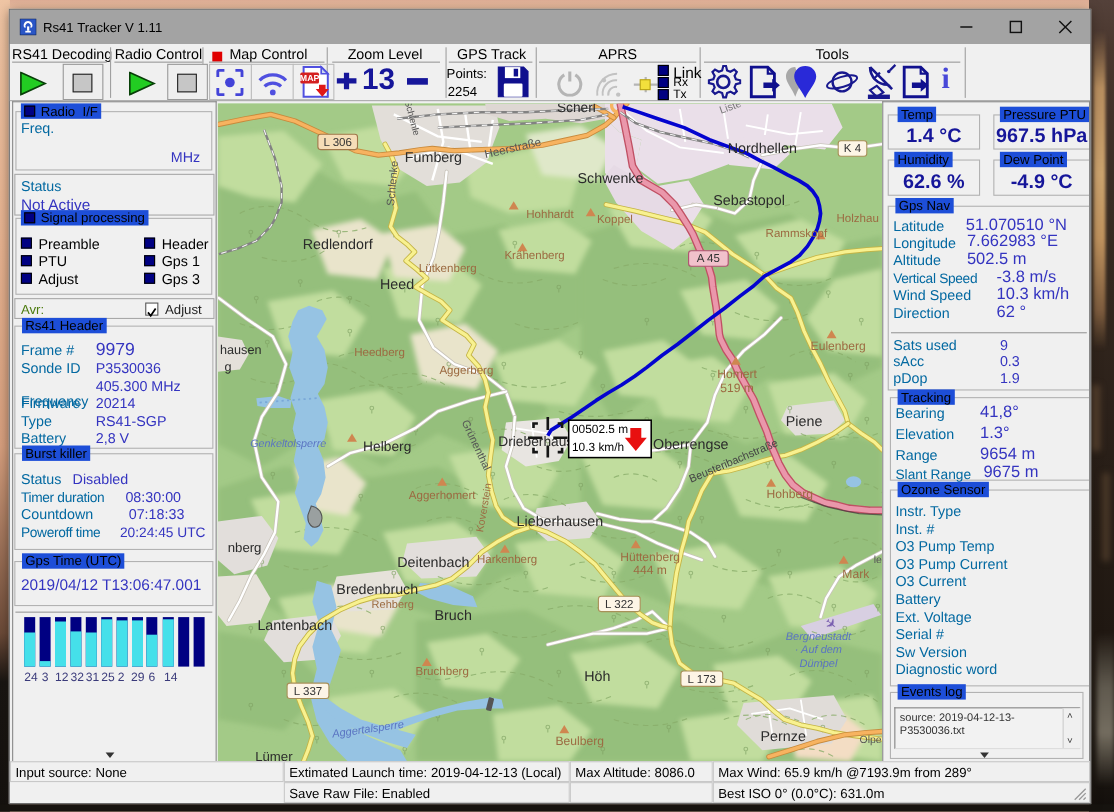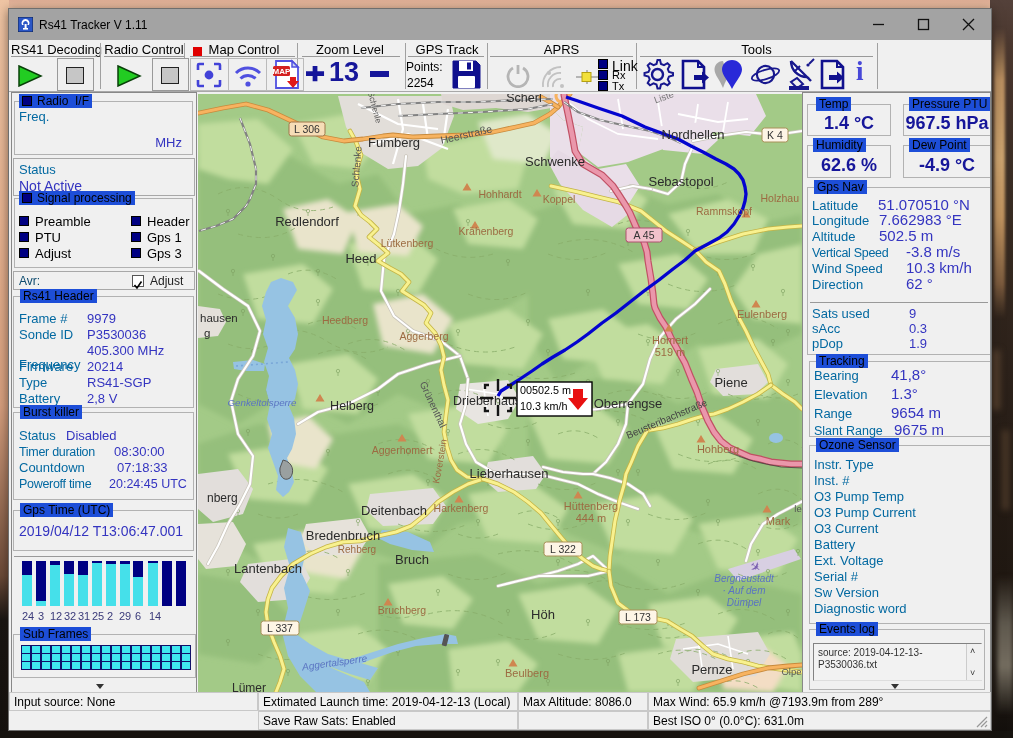--- a/index.html
+++ b/index.html
@@ -206,30 +206,30 @@
       <div class="nsq" style="left:4px;top:33px"></div>
         <div class="row" style="left:20px;top:32px;font-size:13px">PTU</div>
       <div class="nsq" style="left:116px;top:33px"></div>
         <div class="row" style="left:132px;top:32px;font-size:13px">Gps 1</div>
       <div class="nsq" style="left:4px;top:49px"></div>
         <div class="row" style="left:20px;top:48px;font-size:13px">Adjust</div>
       <div class="nsq" style="left:116px;top:49px"></div>
         <div class="row" style="left:132px;top:48px;font-size:13px">Gps 3</div>
     </div>
     <div class="sunk" style="left:1px;top:178px;width:182px;height:19px">
-      <div class="row" style="left:5px;top:2px;font-size:12px;color:#0c4a6e">Avr:</div>
+      <div class="row" style="left:5px;top:2px;font-size:12px;color:#4d7c0f">Avr:</div>
       <div class="abs" style="left:118px;top:3px;width:12px;height:12px;background:#fff;border:1px solid #555"><svg width="10" height="10">
             <path d="M1.5 5 L4 8 L8.5 1.5" stroke="#000" stroke-width="1.6" fill="none"></path>
           </svg></div>
       <div class="row" style="left:136px;top:2px;font-size:12px;color:#222">Adjust</div>
     </div>
     <div class="grp" style="left:1px;top:203px;width:181px;height:112px">
       <div class="glabel" style="left:6px">Rs41 Header</div>
       <div class="row b" style="left:5px;top:15px;font-size:13px">Frame #</div>
-        <div class="row v" style="left:73px;top:15px;font-size:13px">9979</div>
+        <div class="row v" style="left:73px;top:15px;font-size:16px">9979</div>
       <div class="row b" style="left:5px;top:31px;font-size:13px">Sonde ID</div>
         <div class="row v" style="left:73px;top:31px;font-size:13px">P3530036</div>
       <div class="row b" style="left:5px;top:61px;font-size:13px">Frequency</div>
         <div class="row v" style="left:73px;top:47px;font-size:13px">405.300 MHz</div>
       <div class="row b" style="left:5px;top:63px;font-size:13px">Firmware</div>
         <div class="row v" style="left:73px;top:63px;font-size:13px">20214</div>
       <div class="row b" style="left:5px;top:79px;font-size:13px">Type</div>
         <div class="row v" style="left:73px;top:79px;font-size:13px">RS41-SGP</div>
       <div class="row b" style="left:5px;top:95px;font-size:13px">Battery</div>
         <div class="row v" style="left:73px;top:95px;font-size:13px">2,8 V</div>
@@ -280,24 +280,20 @@
       <span class="abs" style="left:10px">24</span>
         <span class="abs" style="left:26px">3</span>
         <span class="abs" style="left:38px">12</span>
         <span class="abs" style="left:52px">32</span>
         <span class="abs" style="left:66px">31</span>
         <span class="abs" style="left:80px">25</span>
         <span class="abs" style="left:95px">2</span>
         <span class="abs" style="left:107px">29</span>
         <span class="abs" style="left:123px">6</span>
         <span class="abs" style="left:137px">14</span>
-    </div>
-    <div class="grp" style="left:1px;top:541px;width:183px;height:44px">
-      <div class="glabel" style="left:6px">Sub Frames</div>
-      <div class="abs" style="left:7px;top:10px;width:170px;height:25px;border:1px solid #10106a;background:repeating-linear-gradient(90deg,transparent 0 8.2px,#10106a 8.2px 10px),repeating-linear-gradient(0deg,#40e8f0 0 6.8px,#10106a 6.8px 8.2px)"></div>
     </div>
     <div class="tri" style="left:84px;top:591px"></div>
   </div>
   <div id="map">
       <svg width="604" height="598" viewBox="0 0 604 598" xmlns="http://www.w3.org/2000/svg" font-family="Liberation Sans, sans-serif">
 <rect x="0" y="0" width="604" height="598" fill="#a3ca87"></rect>
 <defs>
           <filter id="soft" x="-20%" y="-20%" width="140%" height="140%">
             <feGaussianBlur stdDeviation="2.6"></feGaussianBlur>
           </filter>
@@ -878,20 +874,20 @@
         </div>
       </div>
     </div>
     <div class="tri" style="left:88px;top:591px"></div>
   </div>
   <div id="statusbar">
     <div class="sc" style="left:0px;top:0px;width:249px">Input source: None</div>
     <div class="sc" style="left:249px;top:0px;width:260px">Extimated Launch time: 2019-04-12-13 (Local)</div>
     <div class="sc" style="left:509px;top:0px;width:130px">Max Altitude: 8086.0</div>
     <div class="sc" style="left:639px;top:0px;width:343px">Max Wind: 65.9 km/h @7193.9m from 289°</div>
-    <div class="sc" style="left:249px;top:19px;width:260px">Save Raw Sats: Enabled</div>
+    <div class="sc" style="left:249px;top:19px;width:260px">Save Raw File: Enabled</div>
     <div class="sc" style="left:509px;top:19px;width:130px"></div>
     <div class="sc" style="left:639px;top:19px;width:343px">Best ISO 0° (0.0°C): 631.0m</div>
     <svg class="abs" style="left:967px;top:24px" width="12" height="12">
         <path d="M11 1 L1 11 M11 5 L5 11 M11 9 L9 11" stroke="#999" stroke-width="1.2"></path>
       </svg>
   </div>
 </div>
 
 </body></html>

